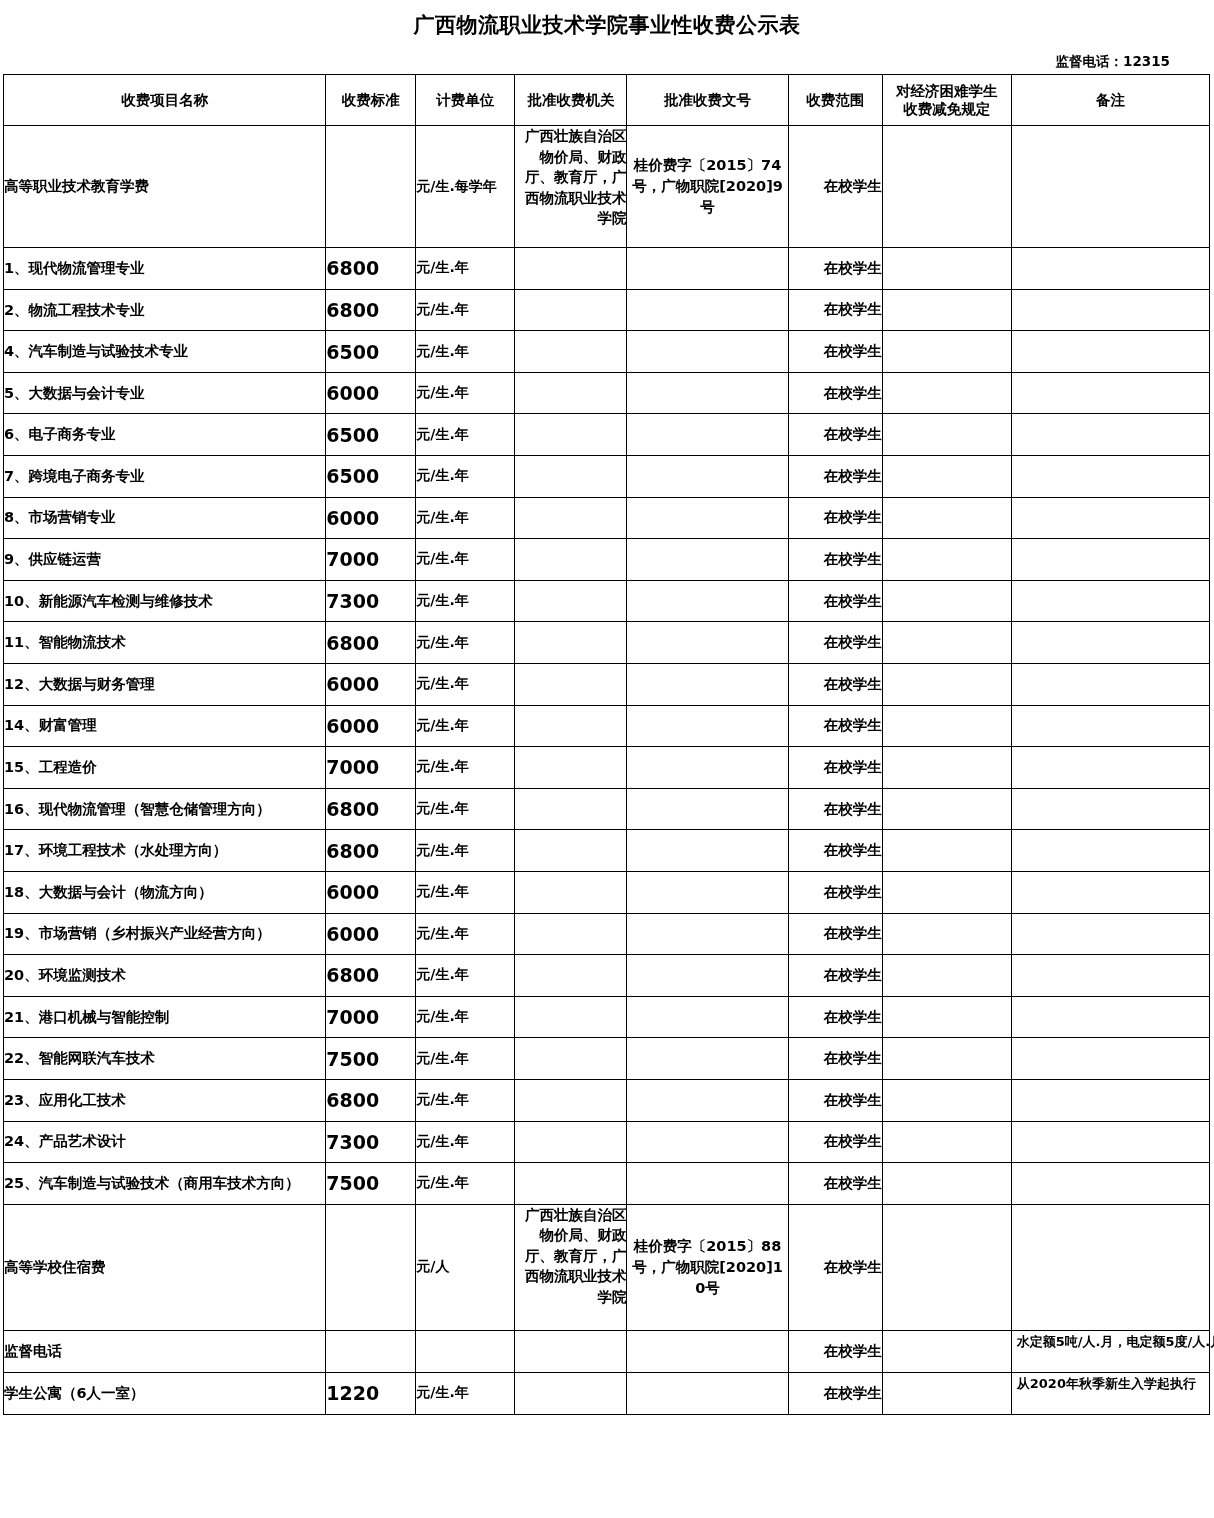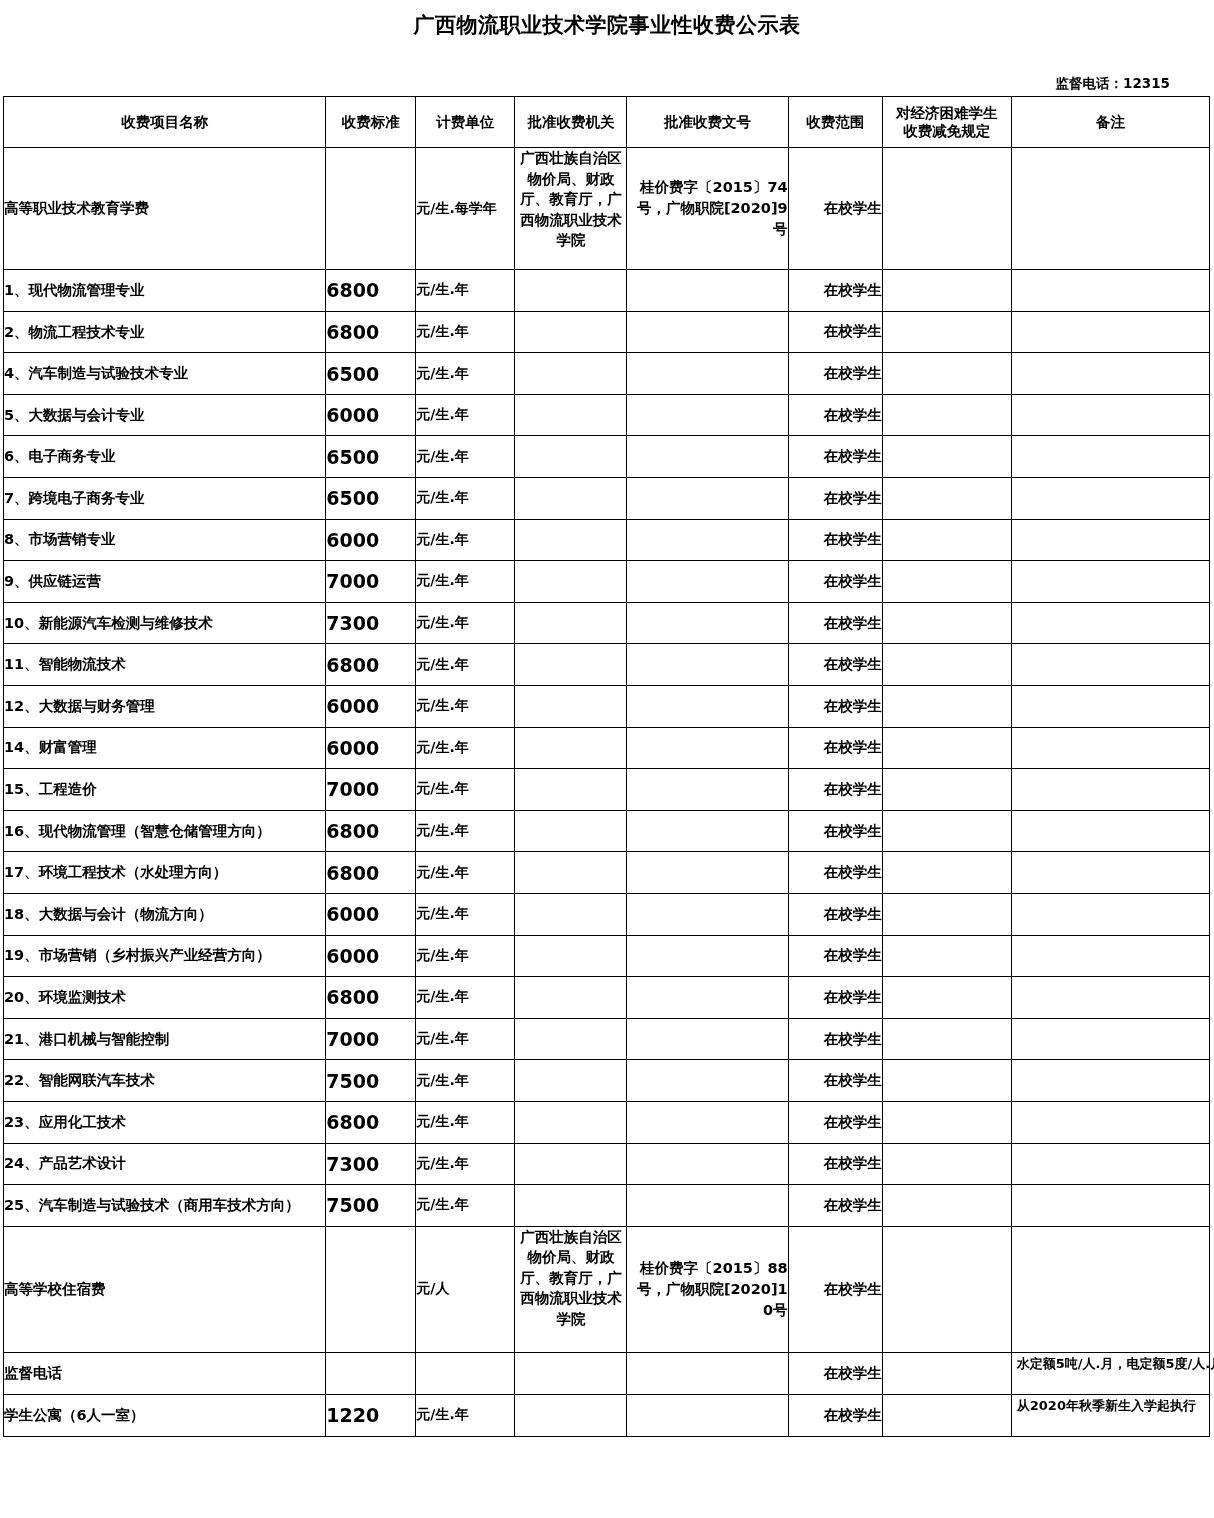--- a/index.html
+++ b/index.html
@@ -27,21 +27,21 @@
     font-weight: bold;
     letter-spacing: 0.5px;
     padding-top: 13px;
     line-height: 1.2;
   }
   .hotline-row {
     text-align: right;
     font-size: 13.5px;
     font-weight: bold;
     padding-right: 44px;
-    margin-top: 38px;
+    margin-top: 16px;
     margin-bottom: 5px;
     line-height: 1.1;
   }
   table.fee-table {
     border-collapse: collapse;
     table-layout: fixed;
     width: 1207px;
     margin-left: 3px;
     font-size: 14px;
   }
@@ -81,29 +81,29 @@
     text-align: left;
     padding-right: 18px;
     font-size: 19px;
   }
   td.unit {
     text-align: left;
     padding-left: 5px;
     font-size: 14px;
   }
   td.org {
-    text-align: center;
+    text-align: right;
     padding-left: 3px;
     font-size: 14.5px;
     line-height: 1.42;
     vertical-align: top;
     padding-top: 2px;
   }
   td.docno {
-    text-align: right;
+    text-align: center;
     padding-left: 4px;
     font-size: 14.5px;
     line-height: 1.45;
     vertical-align: middle;
   }
   td.scope {
     text-align: right;
     padding-left: 5px;
     font-size: 14.5px;
   }

